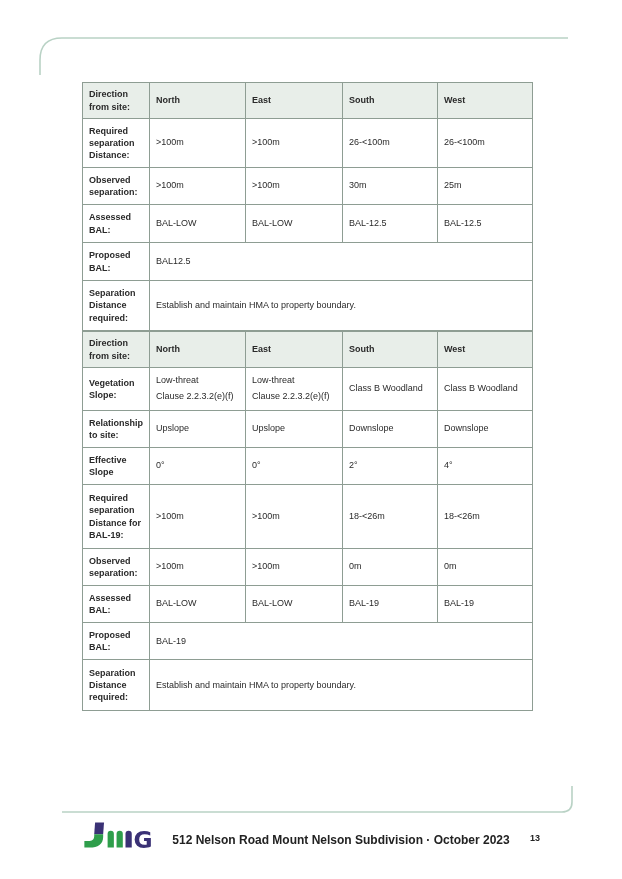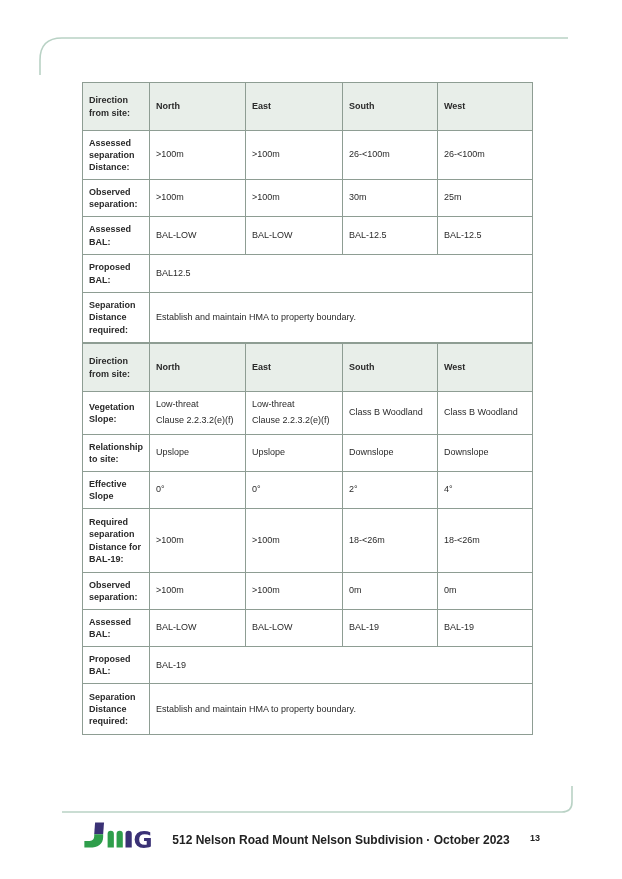--- a/index.html
+++ b/index.html
@@ -19,21 +19,21 @@
   }
   table.bal td {
     border:1px solid #8e9d93; vertical-align:middle;
     font-size:9px; padding:3px 5px 3px 6px;
   }
   td.hdr { background:#e8eee9; font-weight:bold; line-height:1.35; }
   td.lbl { font-weight:bold; line-height:1.35; }
   td.val { line-height:1.75; white-space:pre-line;margin-top:41px; }
   td.merged { line-height:1.4; }
 
-  tr.h36{height:48px} tr.h37{height:37px} tr.h38{height:38px}
+  tr.h36{height:36px} tr.h37{height:37px} tr.h38{height:38px}
   tr.h43{height:43px} tr.h49{height:49px} tr.h50{height:50px}
   tr.h51{height:51px} tr.h64{height:64px}
 
   .t3-heading { font-weight:bold; font-size:10px; margin:16px 0 9px 0; letter-spacing:0.2px; }
 
   .footer-title {
     position:absolute; left:120px; right:60px; top:833px;
     text-align:center; font-weight:bold; font-size:12px; color:#222;
   }
   .page-number {
@@ -61,21 +61,21 @@
       </colgroup>
     <tbody>
       <tr class="h36">
         <td class="hdr">Direction from site:</td>
         <td class="hdr">North</td>
         <td class="hdr">East</td>
         <td class="hdr">South</td>
         <td class="hdr">West</td>
       </tr>
       <tr class="h49">
-        <td class="lbl">Assessed separation Distance:</td>
+        <td class="lbl">Required separation Distance:</td>
         <td class="val">&gt;100m</td>
         <td class="val">&gt;100m</td>
         <td class="val">26-&lt;100m</td>
         <td class="val">26-&lt;100m</td>
       </tr>
       <tr class="h37">
         <td class="lbl">Observed separation:</td>
         <td class="val">&gt;100m</td>
         <td class="val">&gt;100m</td>
         <td class="val">30m</td>

